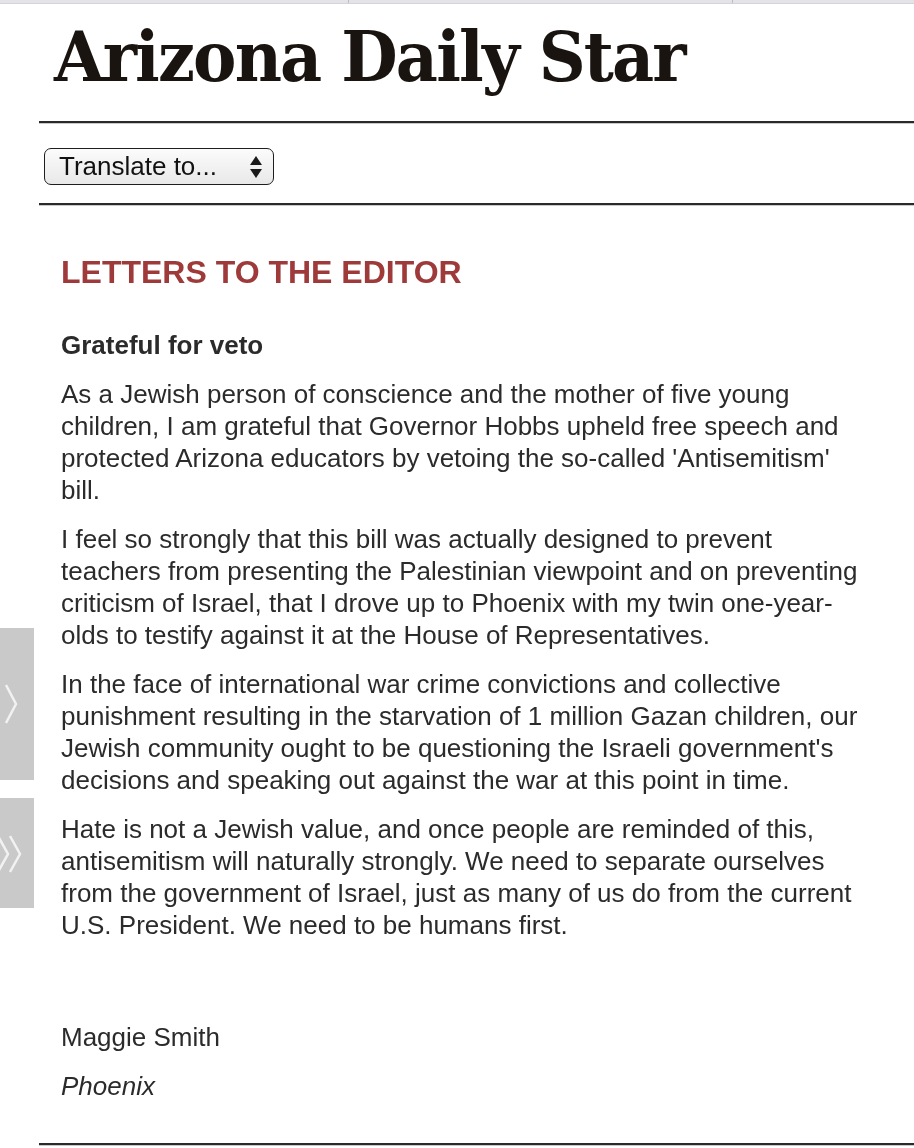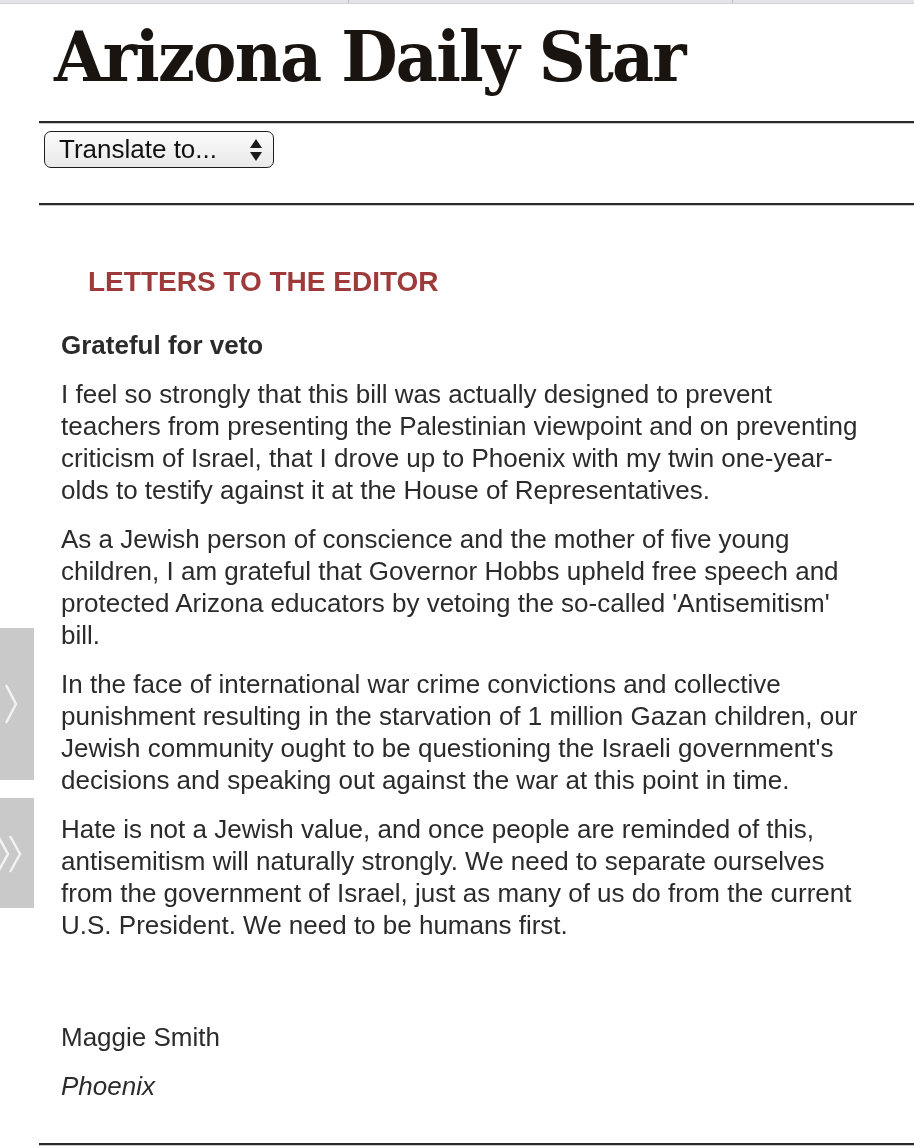--- a/index.html
+++ b/index.html
@@ -46,21 +46,21 @@
       position: absolute;
       left: 39px;
       right: 0;
       height: 2px;
       background: #2a2a2a;
       border-bottom: 1px solid #c8c8c8;
     }
     .translate-select {
       position: absolute;
       left: 44px;
-      top: 131px;
+      top: 148px;
       width: 230px;
       height: 37px;
       box-sizing: border-box;
       border: 1.5px solid #1e1e1e;
       border-radius: 7px;
       background: linear-gradient(#fbfbfb, #e9e9e9);
       display: flex;
       align-items: center;
       padding-left: 14px;
       font-family: "Liberation Sans", sans-serif;
@@ -71,26 +71,25 @@
     .translate-select .arrows {
       position: absolute;
       right: 10px;
       top: 5px;
       width: 14px;
       height: 26px;
     }
     .section-title {
       position: absolute;
       left: 61px;
-      top: 266px;
-      font-size: 28px;
+      top: 254px;
+      font-size: 32px;
       font-weight: bold;
       color: #9e3a3a;
       letter-spacing: 0px;
-      margin-left: 27px;
     }
     .headline {
       position: absolute;
       left: 61px;
       top: 330px;
       font-size: 26px;
       font-weight: bold;
       color: #2b2b2b;
     }
     .body-text {
@@ -155,22 +154,22 @@
   </span>
 </div>
 
 <div class="rule" style="top:203px"></div>
 
 <div class="section-title">LETTERS TO THE EDITOR</div>
 
 <div class="headline">Grateful for veto</div>
 
 <div class="body-text">
+  <p>As a Jewish person of conscience and the mother of five young children, I am grateful that Governor Hobbs upheld free speech and protected Arizona educators by vetoing the so-called 'Antisemitism' bill.</p>
   <p>I feel so strongly that this bill was actually designed to prevent teachers from presenting the Palestinian viewpoint and on preventing criticism of Israel, that I drove up to Phoenix with my twin one-year-olds to testify against it at the House of Representatives.</p>
-  <p>As a Jewish person of conscience and the mother of five young children, I am grateful that Governor Hobbs upheld free speech and protected Arizona educators by vetoing the so-called 'Antisemitism' bill.</p>
   <p>In the face of international war crime convictions and collective punishment resulting in the starvation of 1 million Gazan children, our Jewish community ought to be questioning the Israeli government's decisions and speaking out against the war at this point in time.</p>
   <p>Hate is not a Jewish value, and once people are reminded of this, antisemitism will naturally strongly. We need to separate ourselves from the government of Israel, just as many of us do from the current U.S. President. We need to be humans first.</p>
 </div>
 
 <div class="signature">Maggie Smith</div>
 <div class="location">Phoenix</div>
 
 <div class="rule" style="top:1143px"></div>
 
 <div class="side-tab" style="top:628px; height:152px;">

